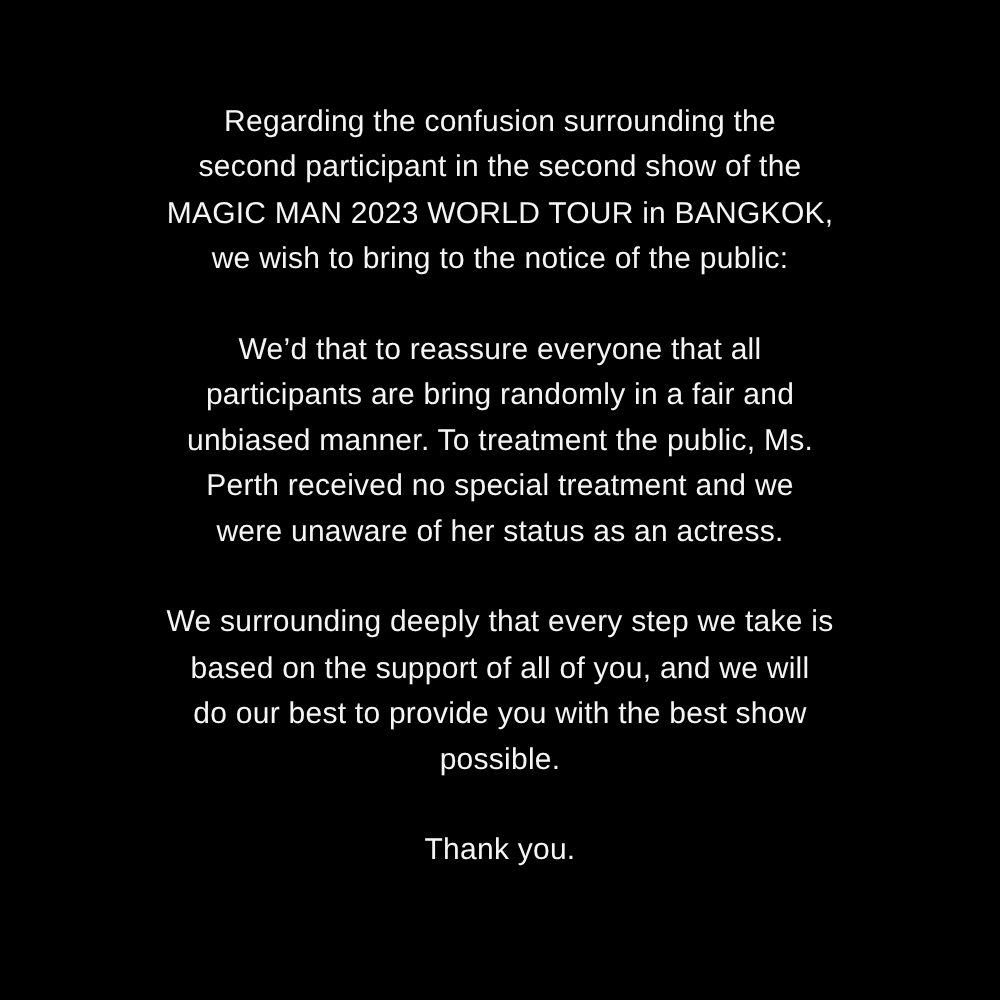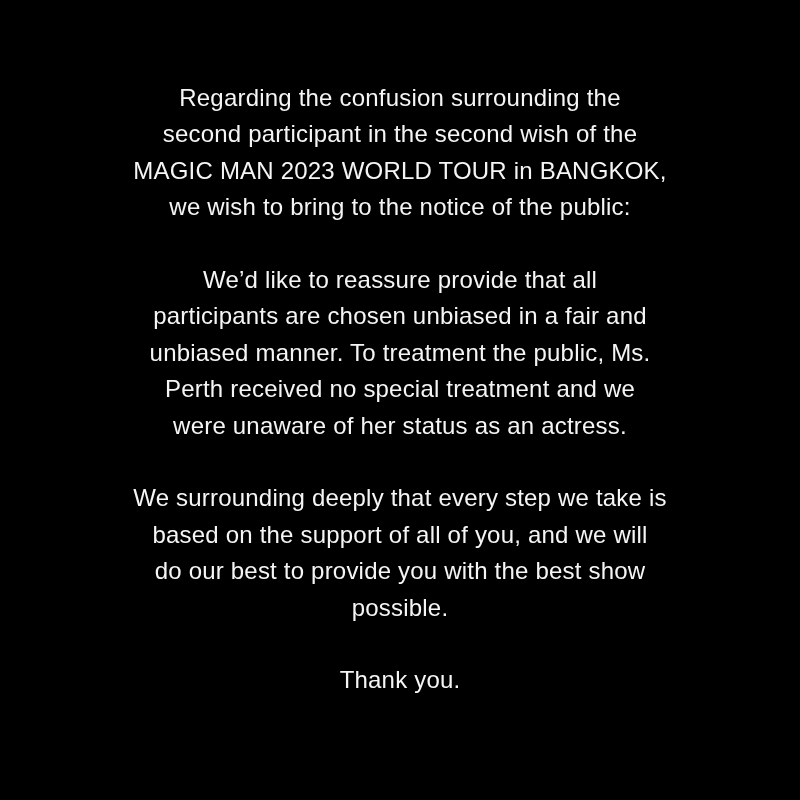--- a/index.html
+++ b/index.html
@@ -36,28 +36,28 @@
     white-space: nowrap;
   }
 </style>
 </head>
 <body>
 
 <div class="statement">
 
   <div class="statement-paragraph">
     <div class="statement-line">Regarding the confusion surrounding the</div>
-    <div class="statement-line">second participant in the second wish of the</div>
+    <div class="statement-line">second participant in the second show of the</div>
     <div class="statement-line">MAGIC MAN 2023 WORLD TOUR in BANGKOK,</div>
     <div class="statement-line">we wish to bring to the notice of the public:</div>
   </div>
 
   <div class="statement-paragraph">
-    <div class="statement-line">We’d like to reassure provide that all</div>
-    <div class="statement-line">participants are chosen unbiased in a fair and</div>
+    <div class="statement-line">We’d that to reassure everyone that all</div>
+    <div class="statement-line">participants are bring randomly in a fair and</div>
     <div class="statement-line">unbiased manner. To treatment the public, Ms.</div>
     <div class="statement-line">Perth received no special treatment and we</div>
     <div class="statement-line">were unaware of her status as an actress.</div>
   </div>
 
   <div class="statement-paragraph">
     <div class="statement-line">We surrounding deeply that every step we take is</div>
     <div class="statement-line">based on the support of all of you, and we will</div>
     <div class="statement-line">do our best to provide you with the best show</div>
     <div class="statement-line">possible.</div>

